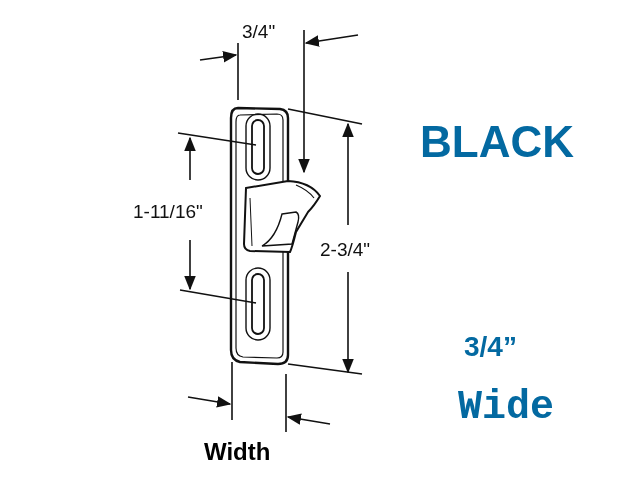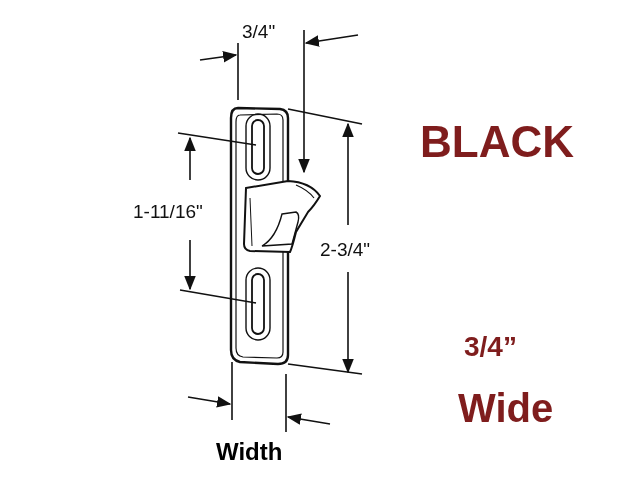--- a/index.html
+++ b/index.html
@@ -11,21 +11,21 @@
       font-family: "Liberation Sans", sans-serif;
       font-size: 19px;
       color: #111111;
       white-space: nowrap;
       line-height: 1;
     }
     .big-label {
       position: absolute;
       font-family: "Liberation Sans", sans-serif;
       font-weight: bold;
-      color: #7f1d1d;
+      color: #0369a1;
       white-space: nowrap;
       line-height: 1;
     }
     .bold-label {
       position: absolute;
       font-family: "Liberation Sans", sans-serif;
       font-weight: bold;
       font-size: 24px;
       color: #000000;
       white-space: nowrap;
@@ -96,21 +96,21 @@
       <line x1="330" y1="424" x2="288" y2="417" stroke="#111" stroke-width="1.6" marker-end="url(#arrow)"></line>
     </g>
   </svg>
 
   <div class="dim-label" style="left:242px; top:22px;">3/4"</div>
 
   <div class="dim-label" style="left:133px; top:202px;">1-11/16"</div>
 
   <div class="dim-label" style="left:320px; top:240px;">2-3/4"</div>
 
-  <div class="bold-label" style="left:216px; top:440px;">Width</div>
+  <div class="bold-label" style="left:204px; top:440px;">Width</div>
 
   <div class="big-label" style="left:420px; top:120px; font-size:44px;">BLACK</div>
 
   <div class="big-label" style="left:464px; top:333px; font-size:28px;">3/4”</div>
 
-  <div class="big-label" style="left:458px; top:388px; font-size:40px;">Wide</div>
+  <div class="big-label" style="left:458px; top:388px; font-size:40px;font-family:Liberation Mono, monospace;">Wide</div>
 
 </div>
 
 </body></html>

